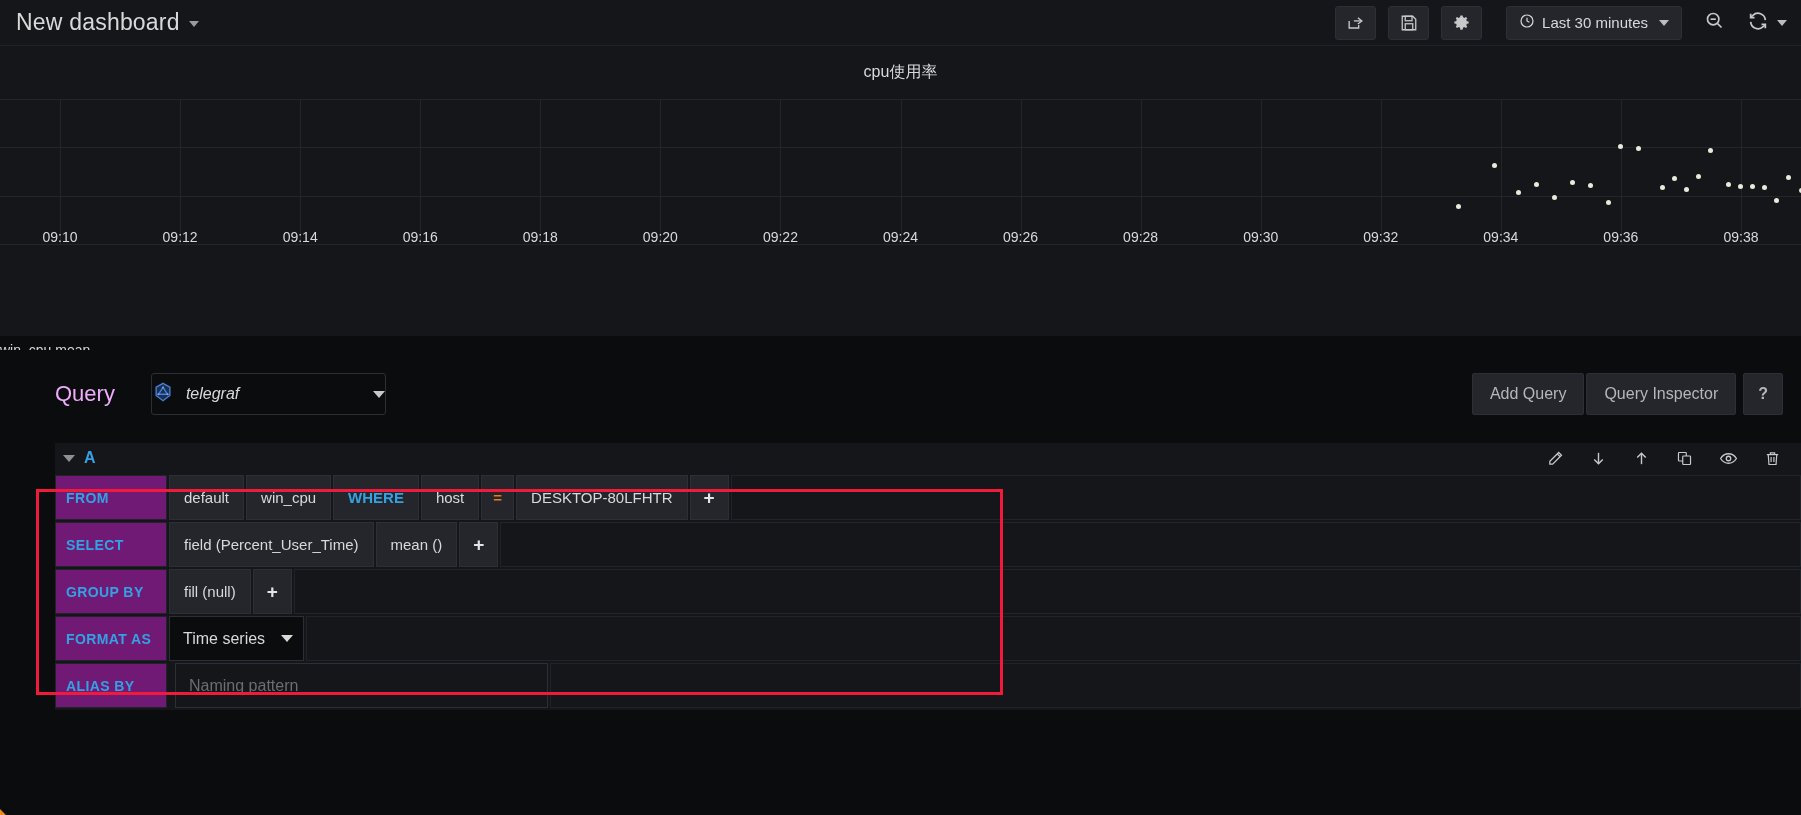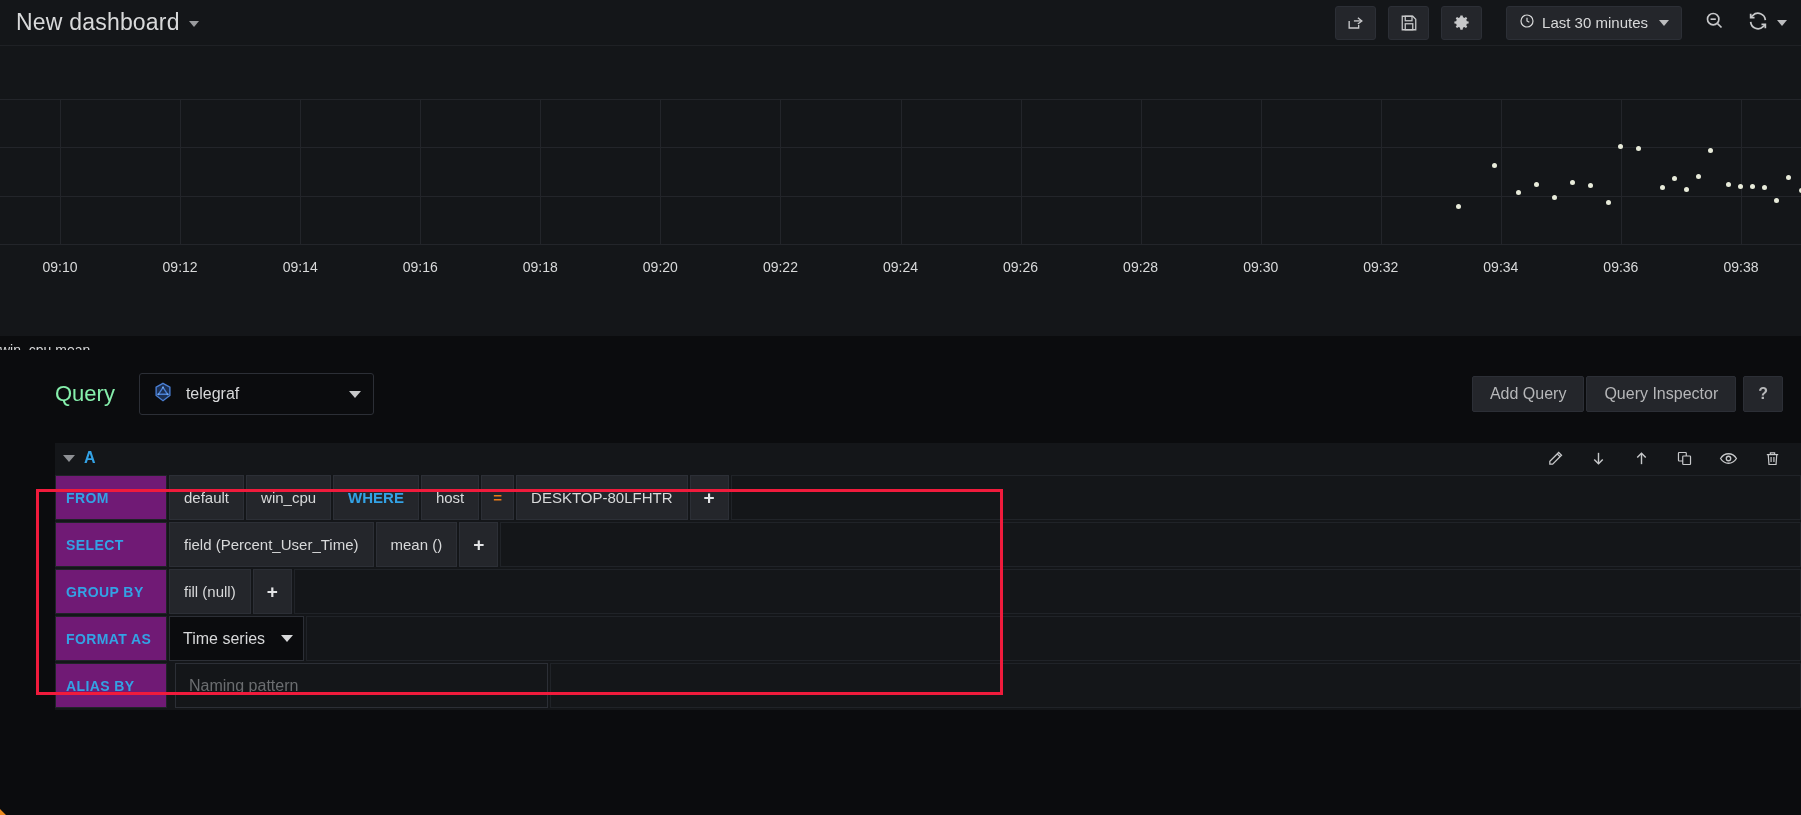--- a/index.html
+++ b/index.html
@@ -63,21 +63,21 @@
   .graph-area {
     position: absolute; left: 0; top: 53px; width: 1801px; height: 145px;
   }
   .gridline-v { position: absolute; top: 0; bottom: 0; width: 1px; background: #23252a; }
   .gridline-h { position: absolute; left: 0; right: 0; height: 1px; background: #23252a; }
   .dot {
     position: absolute; width: 5px; height: 5px; border-radius: 50%;
     background: #e8ebda; margin-left: -2.5px; margin-top: -2.5px;
   }
   .xaxis {
-    position: absolute; left: 0; top: 213px; width: 1571px; height: 30px;
+    position: absolute; left: 0; top: 183px; width: 1571px; height: 30px;
   }
   .xtick {
     position: absolute; font-size: 14px; color: #d8d9da; transform: translateX(-50%);
     white-space: nowrap;
   }
   .legend {
     position: absolute; left: 0; top: 296px; font-size: 14px; color: #d8d9da;
     white-space: nowrap;
   }
   .drag-handle {
@@ -91,35 +91,35 @@
 
   
   .editor {
     position: absolute; left: 0; top: 350px; width: 1801px; height: 465px;
     background: #0b0c0e;
   }
   .editor-inner { position: absolute; left: 55px; top: 0; right: 0; bottom: 0; }
   .query-header {
     position: absolute; left: 0; top: 20px; height: 48px; display: flex; align-items: center;
   }
-  .query-label { font-size: 22px; color: #86efac; font-weight: 400; }
+  .query-label { font-size: 22px; color: #f0abfc; font-weight: 400; }
   .ds-picker {
-    margin-left: 24px; width: 235px; height: 42px; background: #0b0c0e;
+    margin-left: 36px; width: 235px; height: 42px; background: #0b0c0e;
     border: 1px solid #2c2f36; border-radius: 3px;
-    display: flex; align-items: center; padding: 0 12px; gap: 12px; cursor: pointer;
+    display: flex; align-items: center; padding: 0 0; gap: 12px; cursor: pointer; font-style: italic;
   }
   .ds-name { font-size: 16px; color: #d8d9da; flex: 1 1 auto; }
   .ds-caret { width: 0; height: 0; border-left: 6px solid transparent;
     border-right: 6px solid transparent; border-top: 7px solid #c7c8ca; }
   .hdr-right {
     position: absolute; right: 18px; top: 20px; height: 48px;
     display: flex; align-items: center; gap: 2px;
   }
   .btn-flat {
-    height: 36px; padding: 0 17px; background: #24262b; border: 1px solid #2c2f36;
+    height: 42px; padding: 0 17px; background: #24262b; border: 1px solid #2c2f36;
     border-radius: 2px; font-size: 16px; color: #b6b7b9; font-family: inherit;
     cursor: pointer; display: flex; align-items: center;
   }
   .btn-flat.help { padding: 0 14px; margin-left: 5px; font-weight: bold; }
 
   
   .qrow {
     position: absolute; left: 0; right: 0; top: 93px; background: #141619;
   }
   .qrow-top {
@@ -244,20 +244,21 @@
               <path d="M20 20v-4.2h-4.2"></path>
           </svg>
         </span>
         <span class="tp-caret"></span>
       </div>
 
     </div>
   </div>
 
   <div class="panel">
+    <div class="panel-title">cpu使用率</div>
     <div class="graph-area" id="graph-area">
         <div class="gridline-v" style="left: 60.0333px;"></div>
         <div class="gridline-v" style="left: 180.1px;"></div>
         <div class="gridline-v" style="left: 300.167px;"></div>
         <div class="gridline-v" style="left: 420.233px;"></div>
         <div class="gridline-v" style="left: 540.3px;"></div>
         <div class="gridline-v" style="left: 660.367px;"></div>
         <div class="gridline-v" style="left: 780.433px;"></div>
         <div class="gridline-v" style="left: 900.5px;"></div>
         <div class="gridline-v" style="left: 1020.57px;"></div>

